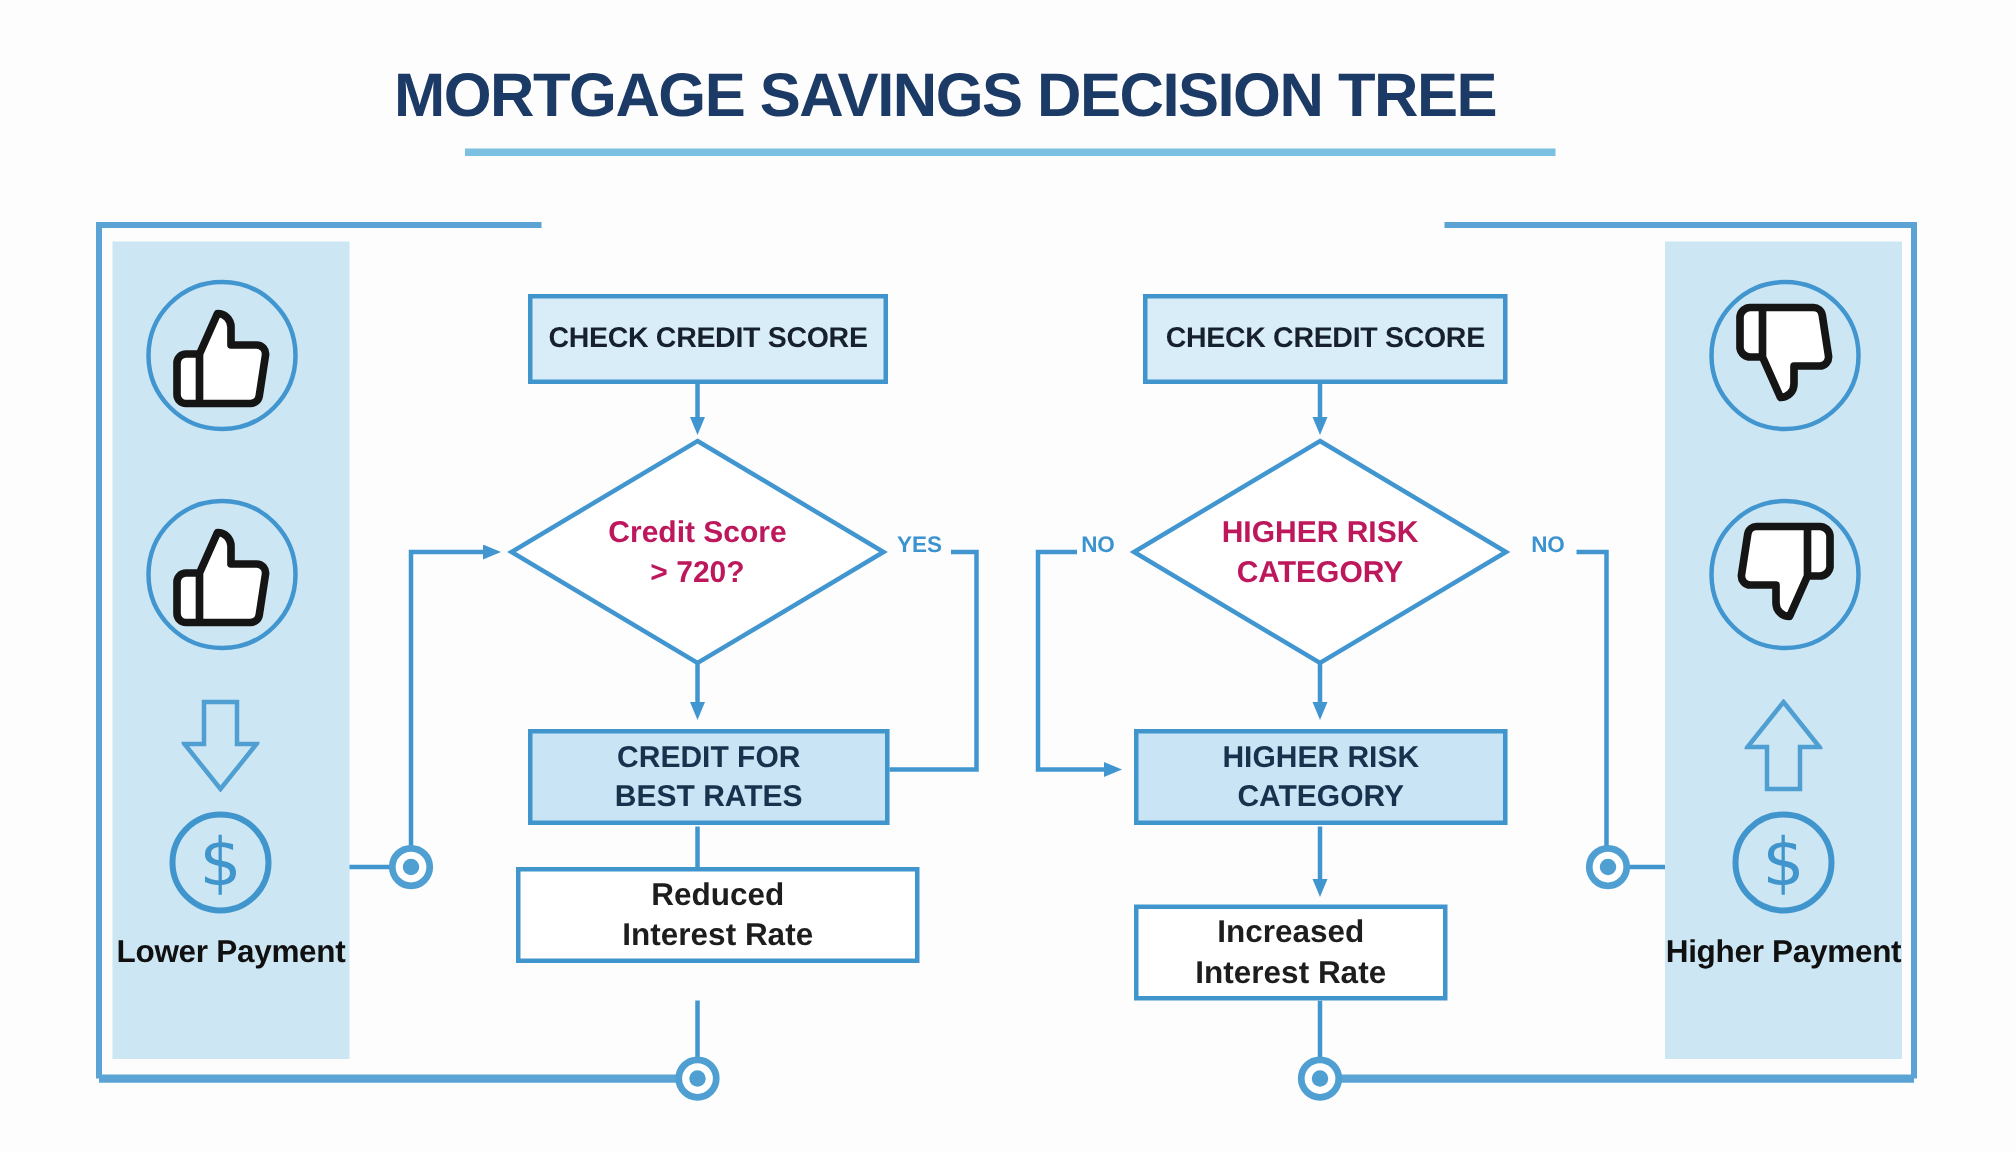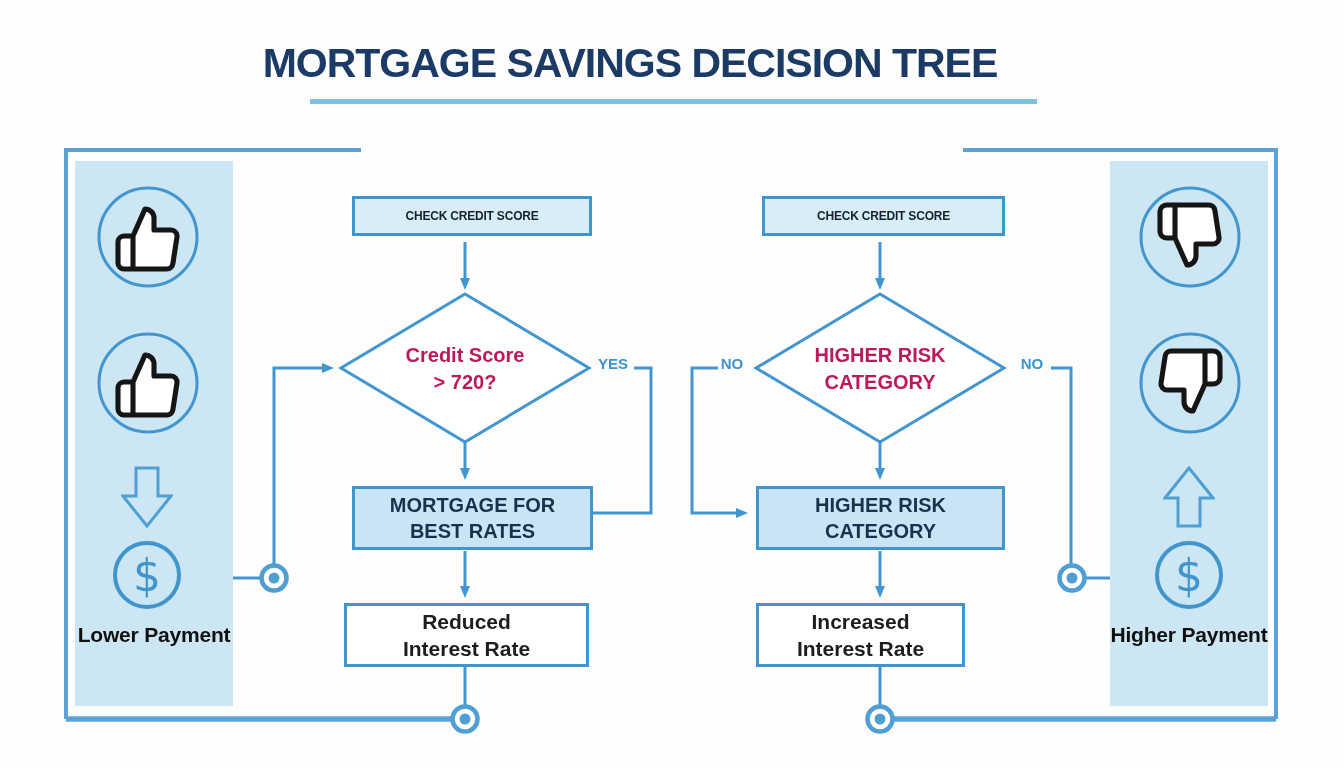--- a/index.html
+++ b/index.html
@@ -19,21 +19,21 @@
   .col-header{
     top:135px;width:240px;text-align:center;
     font-size:25px;font-weight:800;letter-spacing:-0.5px;color:#1c3a66;
   }
   
   .fbox{
     box-sizing:border-box;border:3px solid #4095cc;
     display:flex;flex-direction:column;align-items:center;justify-content:center;
     text-align:center;font-weight:700;color:#1d1d1d;
   }
-  .start-box{background:#d9edf8;height:40px;font-size:12px;letter-spacing:-0.2px;color:#17212e;}
+  .start-box{background:#d9edf8;height:60px;font-size:19px;letter-spacing:-0.2px;color:#17212e;}
   .action-box{background:#c9e4f5;height:64px;font-size:20px;line-height:26px;color:#18324d;}
   .result-box{background:#ffffff;height:64px;font-size:21px;line-height:27px;}
   .fbox .line{display:block;}
   
   .diamond-text{
     width:190px;text-align:center;font-size:20px;line-height:27px;
     font-weight:700;color:#be185d;
   }
   .diamond-text .line{display:block;}
   
@@ -169,24 +169,24 @@
 
   <div class="abs fbox start-box" style="left:352px;top:196px;width:240px">
     <span class="line">CHECK CREDIT SCORE</span>
   </div>
   <div class="abs diamond-text" style="left:370px;top:342px">
     <span class="line">Credit Score</span>
     <span class="line">&gt; 720?</span>
   </div>
   <div class="abs branch-label" style="left:590px;top:355px">YES</div>
   <div class="abs fbox action-box" style="left:352px;top:486px;width:241px">
-    <span class="line">MORTGAGE FOR</span>
+    <span class="line">CREDIT FOR</span>
     <span class="line">BEST RATES</span>
   </div>
-  <div class="abs fbox result-box" style="left:344px;top:603px;width:245px">
+  <div class="abs fbox result-box" style="left:344px;top:578px;width:269px">
     <span class="line">Reduced</span>
     <span class="line">Interest Rate</span>
   </div>
 
   <div class="abs fbox start-box" style="left:762px;top:196px;width:243px">
     <span class="line">CHECK CREDIT SCORE</span>
   </div>
   <div class="abs diamond-text" style="left:785px;top:342px">
     <span class="line">HIGHER RISK</span>
     <span class="line">CATEGORY</span>

